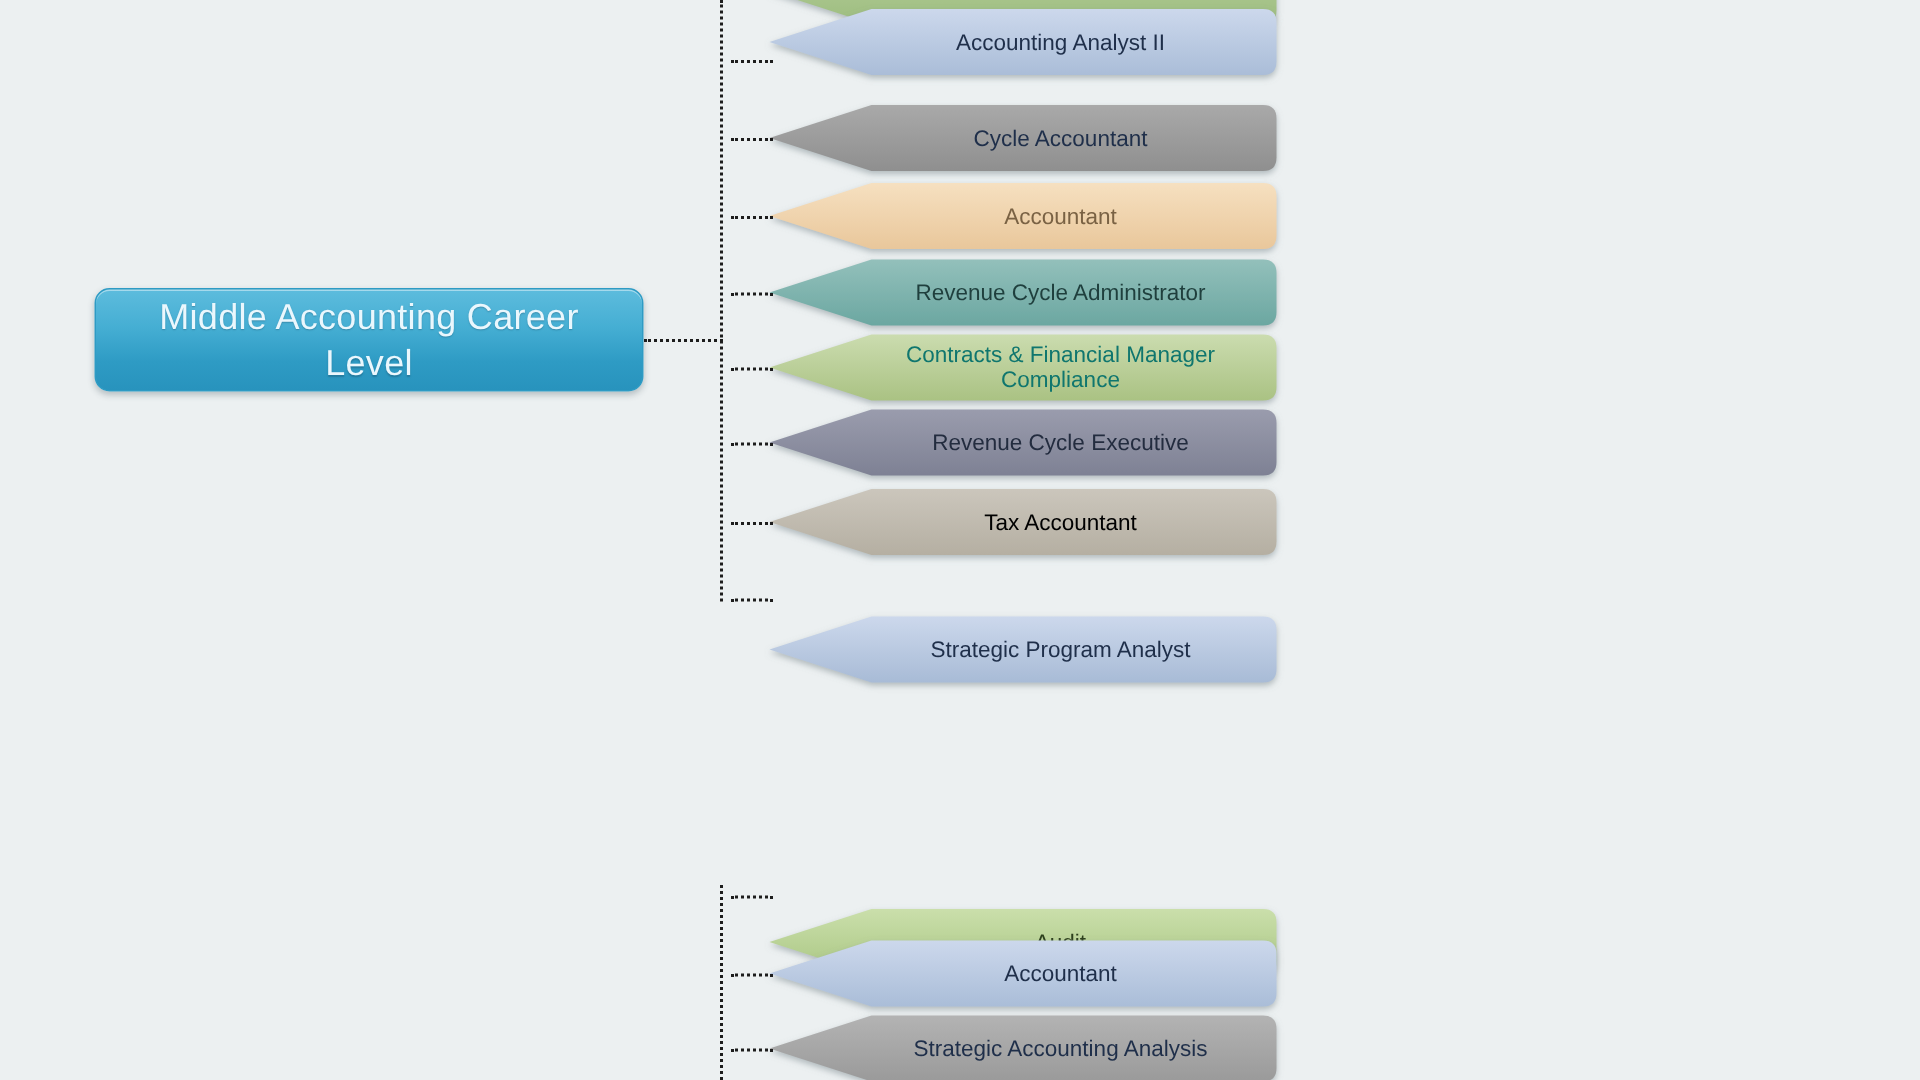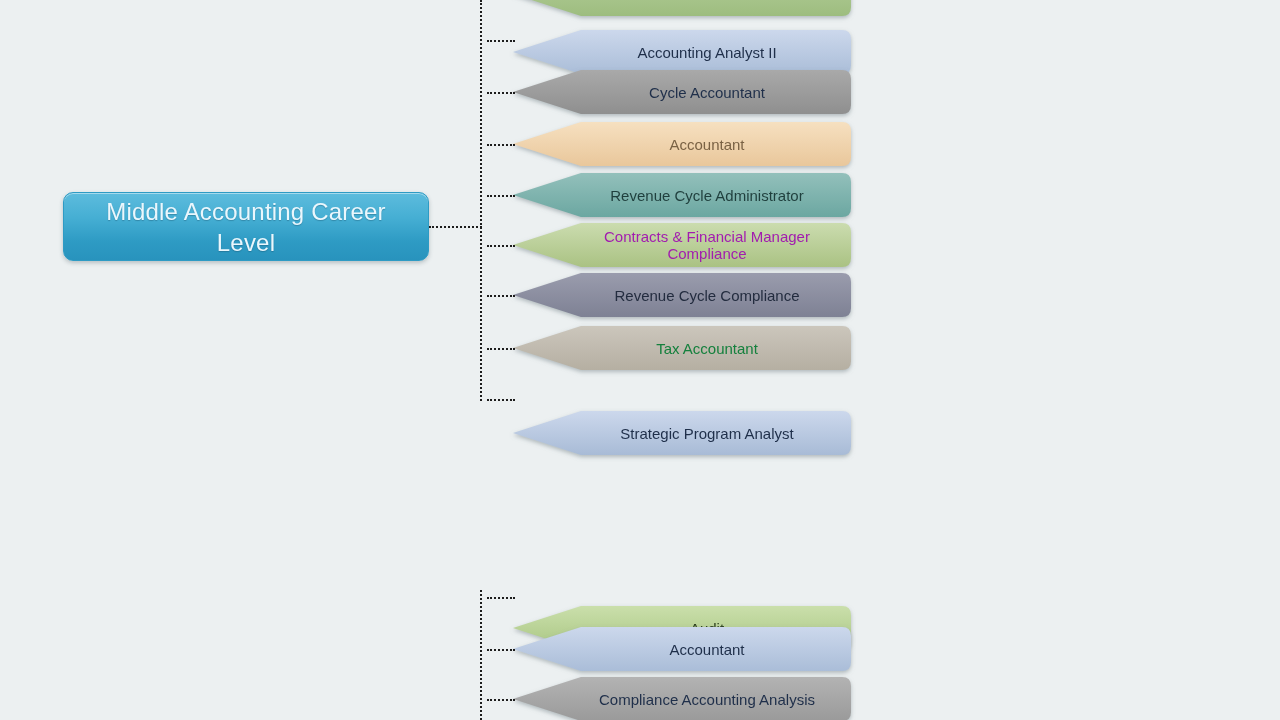--- a/index.html
+++ b/index.html
@@ -107,21 +107,21 @@
             <stop offset="100%" stop-color="#9dbd7f"></stop>
           </linearGradient>
           <filter id="sh_g0_0" x="-20%" y="-20%" width="150%" height="160%">
             <feDropShadow dx="0" dy="2" stdDeviation="2" flood-color="#7d8a90" flood-opacity="0.55"></feDropShadow>
           </filter>
         </defs>
         <path d="M 68 0 L 329 0 Q 338 0 338 9 L 338 35 Q 338 44 329 44 L 68 44 L 0 22 Z" fill="url(#g0_0)" filter="url(#sh_g0_0)"></path>
       </svg>
       <div class="chev-label" style="color: rgb(44, 63, 28);"></div>
     </div>
-    <div class="chev" style="left: 513px; top: 30px; width: 338px; height: 44px;">
+    <div class="chev" style="left: 513px; top: 6px; width: 338px; height: 44px;">
       <svg class="chev-svg" width="346" height="54">
         <defs>
           <linearGradient id="g0_1" x1="0" y1="0" x2="0" y2="1">
             <stop offset="0%" stop-color="#ccd8ec"></stop>
             <stop offset="100%" stop-color="#aabdd8"></stop>
           </linearGradient>
           <filter id="sh_g0_1" x="-20%" y="-20%" width="150%" height="160%">
             <feDropShadow dx="0" dy="2" stdDeviation="2" flood-color="#7d8a90" flood-opacity="0.55"></feDropShadow>
           </filter>
         </defs>
@@ -180,52 +180,52 @@
           <linearGradient id="g0_5" x1="0" y1="0" x2="0" y2="1">
             <stop offset="0%" stop-color="#cbdcaf"></stop>
             <stop offset="100%" stop-color="#aac283"></stop>
           </linearGradient>
           <filter id="sh_g0_5" x="-20%" y="-20%" width="150%" height="160%">
             <feDropShadow dx="0" dy="2" stdDeviation="2" flood-color="#7d8a90" flood-opacity="0.55"></feDropShadow>
           </filter>
         </defs>
         <path d="M 68 0 L 329 0 Q 338 0 338 9 L 338 35 Q 338 44 329 44 L 68 44 L 0 22 Z" fill="url(#g0_5)" filter="url(#sh_g0_5)"></path>
       </svg>
-      <div class="chev-label" style="color: #a21caf;">Contracts &amp; Financial Manager
+      <div class="chev-label" style="color: #0f766e;">Contracts &amp; Financial Manager
  Compliance</div>
     </div>
     <div class="chev" style="left: 513px; top: 273px; width: 338px; height: 44px;">
       <svg class="chev-svg" width="346" height="54">
         <defs>
           <linearGradient id="g0_6" x1="0" y1="0" x2="0" y2="1">
             <stop offset="0%" stop-color="#9a9cad"></stop>
             <stop offset="100%" stop-color="#7e8194"></stop>
           </linearGradient>
           <filter id="sh_g0_6" x="-20%" y="-20%" width="150%" height="160%">
             <feDropShadow dx="0" dy="2" stdDeviation="2" flood-color="#7d8a90" flood-opacity="0.55"></feDropShadow>
           </filter>
         </defs>
         <path d="M 68 0 L 329 0 Q 338 0 338 9 L 338 35 Q 338 44 329 44 L 68 44 L 0 22 Z" fill="url(#g0_6)" filter="url(#sh_g0_6)"></path>
       </svg>
-      <div class="chev-label" style="color: rgb(35, 44, 63);">Revenue Cycle Compliance</div>
+      <div class="chev-label" style="color: rgb(35, 44, 63);">Revenue Cycle Executive</div>
     </div>
     <div class="chev" style="left: 513px; top: 326px; width: 338px; height: 44px;">
       <svg class="chev-svg" width="346" height="54">
         <defs>
           <linearGradient id="g0_7" x1="0" y1="0" x2="0" y2="1">
             <stop offset="0%" stop-color="#cbc6bc"></stop>
             <stop offset="100%" stop-color="#b5afa2"></stop>
           </linearGradient>
           <filter id="sh_g0_7" x="-20%" y="-20%" width="150%" height="160%">
             <feDropShadow dx="0" dy="2" stdDeviation="2" flood-color="#7d8a90" flood-opacity="0.55"></feDropShadow>
           </filter>
         </defs>
         <path d="M 68 0 L 329 0 Q 338 0 338 9 L 338 35 Q 338 44 329 44 L 68 44 L 0 22 Z" fill="url(#g0_7)" filter="url(#sh_g0_7)"></path>
       </svg>
-      <div class="chev-label" style="color: #15803d;">Tax Accountant</div>
+      <div class="chev-label" style="color: #000000;">Tax Accountant</div>
     </div>
     <div class="chev" style="left: 513px; top: 377px; width: 338px; height: 44px; margin-top: 34px;">
       <svg class="chev-svg" width="346" height="54">
         <defs>
           <linearGradient id="g0_8" x1="0" y1="0" x2="0" y2="1">
             <stop offset="0%" stop-color="#ccd8ec"></stop>
             <stop offset="100%" stop-color="#a8bbd6"></stop>
           </linearGradient>
           <filter id="sh_g0_8" x="-20%" y="-20%" width="150%" height="160%">
             <feDropShadow dx="0" dy="2" stdDeviation="2" flood-color="#7d8a90" flood-opacity="0.55"></feDropShadow>
@@ -271,21 +271,21 @@
           <linearGradient id="g1_2" x1="0" y1="0" x2="0" y2="1">
             <stop offset="0%" stop-color="#b3b3b3"></stop>
             <stop offset="100%" stop-color="#9a9a9a"></stop>
           </linearGradient>
           <filter id="sh_g1_2" x="-20%" y="-20%" width="150%" height="160%">
             <feDropShadow dx="0" dy="2" stdDeviation="2" flood-color="#7d8a90" flood-opacity="0.55"></feDropShadow>
           </filter>
         </defs>
         <path d="M 68 0 L 329 0 Q 338 0 338 9 L 338 35 Q 338 44 329 44 L 68 44 L 0 22 Z" fill="url(#g1_2)" filter="url(#sh_g1_2)"></path>
       </svg>
-      <div class="chev-label" style="color: rgb(31, 47, 74);">Compliance Accounting Analysis</div>
+      <div class="chev-label" style="color: rgb(31, 47, 74);">Strategic Accounting Analysis</div>
     </div>
     <div class="dotline-v" style="left: 480px; top: 0px; height: 401px; border-left-color: rgb(29, 29, 29);"></div>
     <div class="dotline-h" style="left: 487px; top: 40px; width: 28px; border-top-color: rgb(29, 29, 29);"></div>
     <div class="dotline-h" style="left: 487px; top: 92px; width: 28px; border-top-color: rgb(29, 29, 29);"></div>
     <div class="dotline-h" style="left: 487px; top: 144px; width: 28px; border-top-color: rgb(29, 29, 29);"></div>
     <div class="dotline-h" style="left: 487px; top: 195px; width: 28px; border-top-color: rgb(29, 29, 29);"></div>
     <div class="dotline-h" style="left: 487px; top: 245px; width: 28px; border-top-color: rgb(29, 29, 29);"></div>
     <div class="dotline-h" style="left: 487px; top: 295px; width: 28px; border-top-color: rgb(29, 29, 29);"></div>
     <div class="dotline-h" style="left: 487px; top: 348px; width: 28px; border-top-color: rgb(29, 29, 29);"></div>
     <div class="dotline-h" style="left: 487px; top: 399px; width: 28px; border-top-color: rgb(29, 29, 29);"></div>

